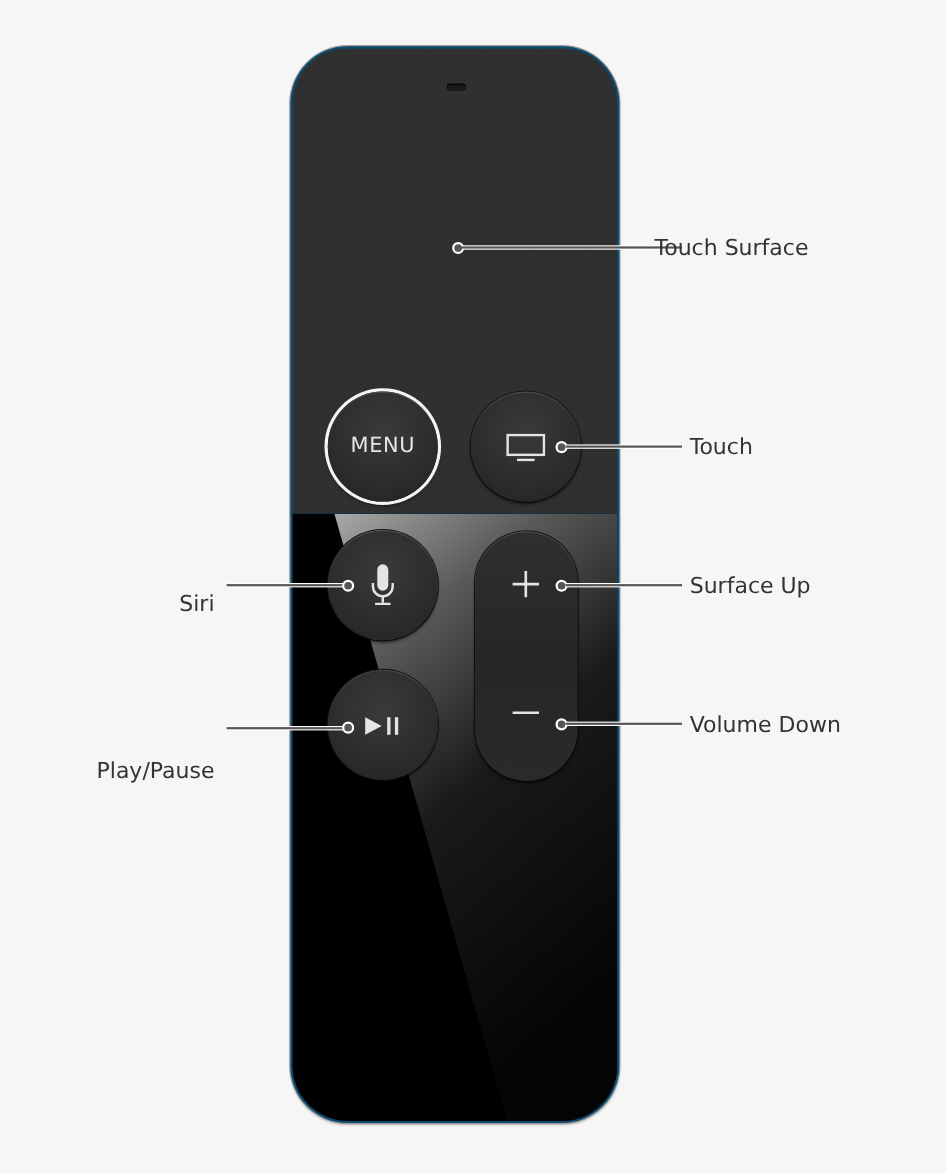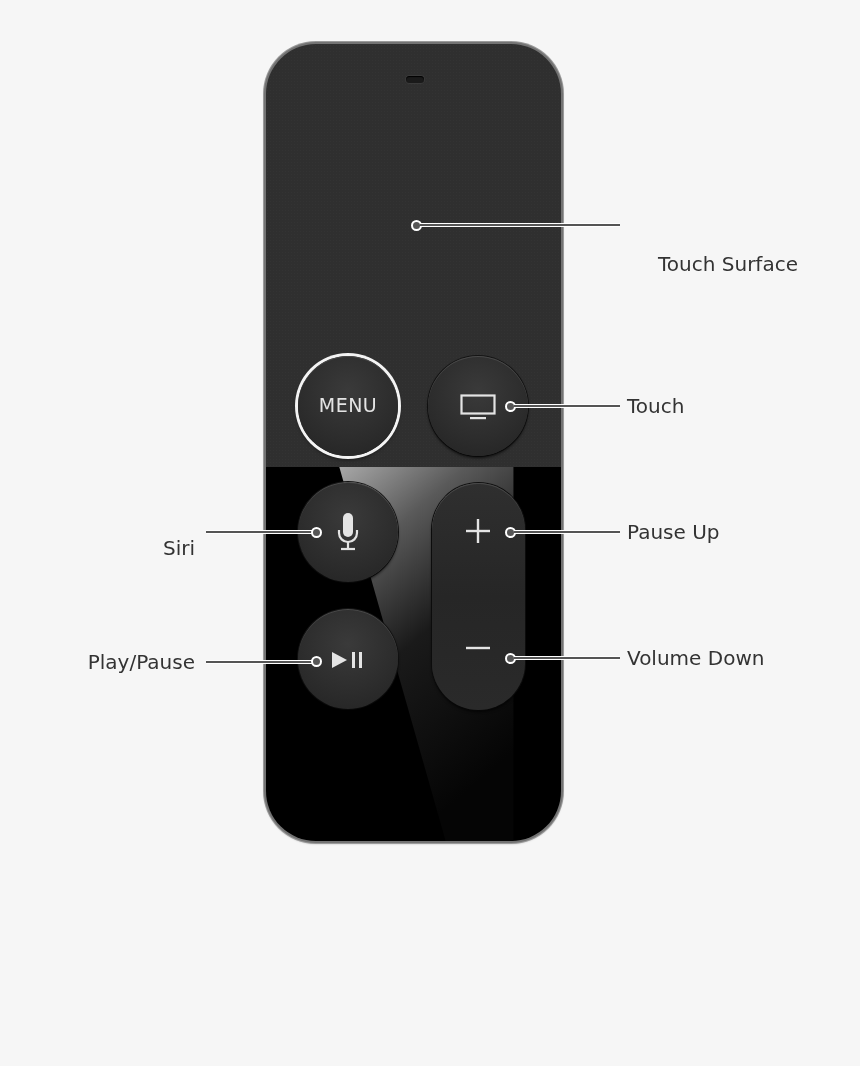--- a/index.html
+++ b/index.html
@@ -2,22 +2,22 @@
 <html><head>
 <meta charset="utf-8">
 <style>
   html, body { margin: 0; padding: 0; }
   body {
     width: 860px; height: 1066px; background: #f6f6f6;
     position: relative; overflow: hidden;
     font-family: "DejaVu Sans", "Liberation Sans", sans-serif;
   }
   .remote {
-    position: absolute; left: 264px; top: 42px; width: 299px; height: 801px;
-    border-radius: 52px; background: #737373;
+    position: absolute; left: 264px; top: 42px; width: 299px; height: 979px;
+    border-radius: 52px; background: #0c4a6e;
     box-shadow: 0 0 0 1px #9a9a9a, 0 1px 2px rgba(0,0,0,0.25);
     overflow: hidden;
   }
   .touch-surface {
     position: absolute; left: 2px; top: 2px; right: 2px; height: 423px;
     background: #2f2f2f;
     border-top-left-radius: 50px; border-top-right-radius: 50px;
     background-image: radial-gradient(rgba(255,255,255,0.02) 1px, transparent 1px);
     background-size: 3px 3px;
   }
@@ -129,33 +129,33 @@
     <div class="vol-zone" style="top:114px;">
       <svg class="icon" style="left:33px; top:48px;" width="26" height="6" viewBox="0 0 26 6">
         <line x1="1" y1="3" x2="25" y2="3" stroke="#e4e4e4" stroke-width="2.4"></line>
       </svg>
     </div>
   </div>
 </div>
 
 <div class="callout-dot" style="left:411px; top:220px;"></div>
 <div class="callout-line" style="left:420px; top:224px; width:200px;"></div>
-<div class="label" style="left:658px; top:213px;margin-top:39px;">Touch Surface</div>
+<div class="label" style="left:595px; top:213px;">Touch Surface</div>
 
 <div class="callout-dot" style="left:505px; top:401px;"></div>
 <div class="callout-line" style="left:514px; top:405px; width:106px;"></div>
 <div class="label" style="left:627px; top:394px;">Touch</div>
 
 <div class="callout-dot" style="left:505px; top:527px;"></div>
 <div class="callout-line" style="left:514px; top:531px; width:106px;"></div>
-<div class="label" style="left:627px; top:520px;">Pause Up</div>
+<div class="label" style="left:627px; top:520px;">Surface Up</div>
 
 <div class="callout-dot" style="left:505px; top:653px;"></div>
 <div class="callout-line" style="left:514px; top:657px; width:106px;"></div>
 <div class="label" style="left:627px; top:646px;">Volume Down</div>
 
 <div class="label" style="right:665px; top:536px;">Siri</div>
 <div class="callout-line" style="left:206px; top:531px; width:106px;"></div>
 <div class="callout-dot" style="left:311px; top:527px;"></div>
 
-<div class="label" style="right:665px; top:650px;">Play/Pause</div>
+<div class="label" style="right:665px; top:688px;">Play/Pause</div>
 <div class="callout-line" style="left:206px; top:661px; width:106px;"></div>
 <div class="callout-dot" style="left:311px; top:656px;"></div>
 
 </body></html>

